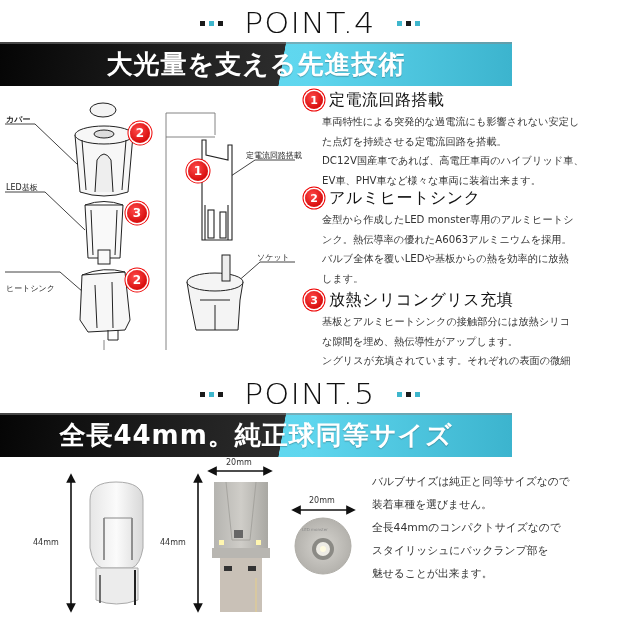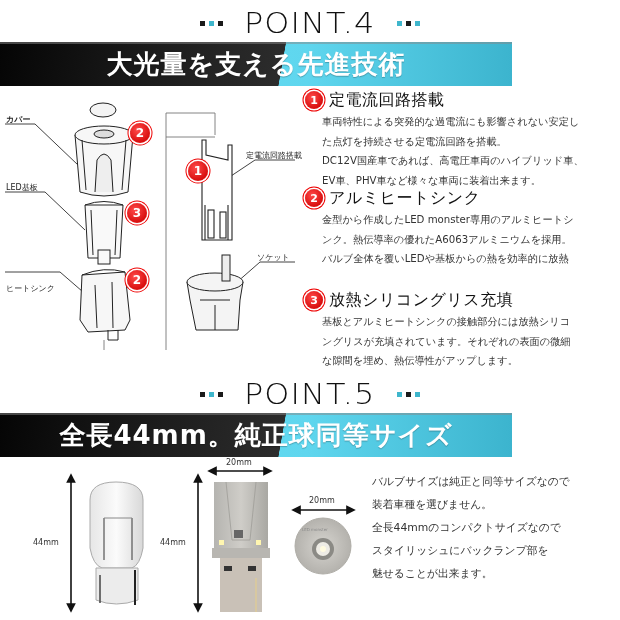--- a/index.html
+++ b/index.html
@@ -135,32 +135,33 @@
 
 <div class="feature" style="top:186px;">
   <div class="head">
     <div class="badge sm">2</div>
     <div class="htxt">アルミヒートシンク</div>
   </div>
   <div class="body">
     <div>金型から作成したLED monster専用のアルミヒートシ</div>
     <div>ンク。熱伝導率の優れたA6063アルミニウムを採用。</div>
     <div>バルブ全体を覆いLEDや基板からの熱を効率的に放熱</div>
+    <div>します。</div>
   </div>
 </div>
 
 <div class="feature" style="top:288px;">
   <div class="head">
     <div class="badge sm">3</div>
     <div class="htxt">放熱シリコングリス充填</div>
   </div>
   <div class="body">
     <div>基板とアルミヒートシンクの接触部分には放熱シリコ</div>
+    <div>な隙間を埋め、熱伝導性がアップします。</div>
     <div>ングリスが充填されています。それぞれの表面の微細</div>
-    <div>な隙間を埋め、熱伝導性がアップします。</div>
   </div>
 </div>
 
 <div class="point-heading" style="top:374px;">
   <div class="dots">
     <i style="background:#1a1a1a"></i>
       <i style="background:#3fb6cc"></i>
       <i style="background:#1a1a1a"></i>
   </div>
   <div class="title">POINT.5</div>

